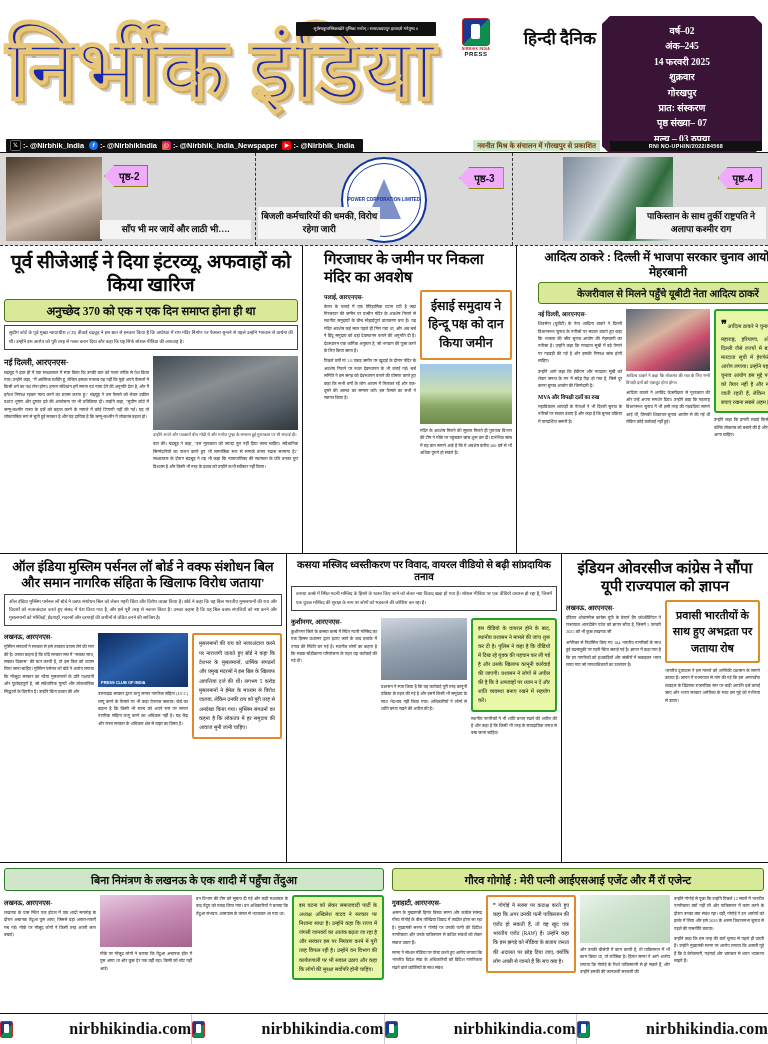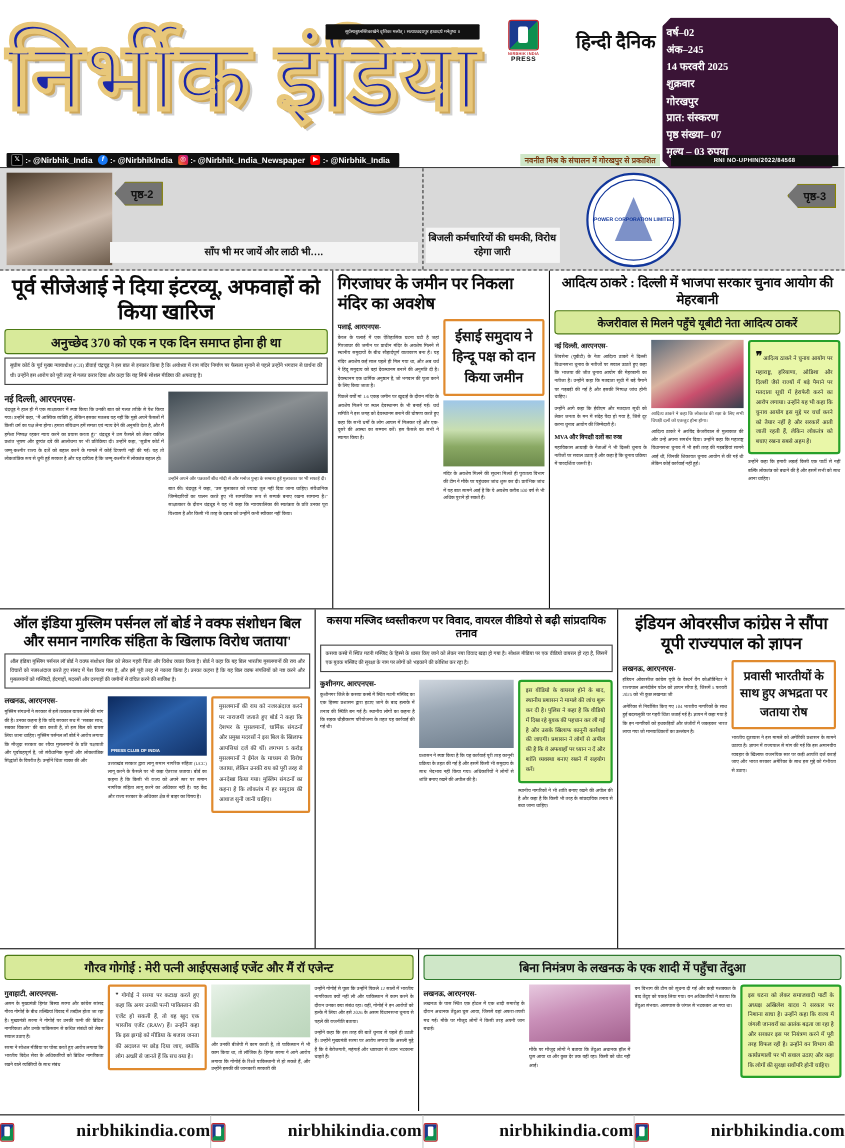--- a/index.html
+++ b/index.html
@@ -42,21 +42,21 @@
     background:#fff;border-radius:2px;
   }
   .press-logo .pl-red{font-size:3.6px;color:#c1272d;font-weight:bold;margin-top:1px;letter-spacing:.2px;}
   .press-logo .pl-press{font-size:6px;font-weight:bold;letter-spacing:.5px;margin-top:0px;}
   .hindi-daily{
     position:absolute;right:172px;top:26px;
     font-family:"Liberation Serif",serif;font-weight:bold;font-size:17px;color:#111;
   }
   .info-box{
     position:absolute;right:6px;top:16px;width:152px;
-    background:#3a1436;color:#fff;
+    background:#3a1436;color:#fff;text-align:center;
     border:2px solid #3a1436;border-radius:3px;padding:6px 2px 5px;
     clip-path:polygon(8px 0,calc(100% - 8px) 0,100% 8px,100% calc(100% - 8px),calc(100% - 8px) 100%,8px 100%,0 calc(100% - 8px),0 8px);
   }
   .info-box div{font-size:9.5px;font-weight:bold;line-height:1.62;font-family:"Liberation Serif",serif;}
   .rni{
     position:absolute;right:6px;top:141px;width:152px;background:#111;color:#fff;
     font-size:5.4px;font-weight:bold;text-align:center;letter-spacing:.3px;padding:2px 0;
   }
   .social-bar{
     position:absolute;left:6px;top:139px;height:13px;display:flex;align-items:center;
@@ -76,21 +76,21 @@
 
   
   .strip{position:relative;height:92px;border-bottom:1px dashed #333;background:#d9d9d9;display:flex;}
   .strip-cell{position:relative;flex:1;border-right:1px dashed #333;display:flex;align-items:stretch;}
   .strip-cell:last-child{border-right:none;}
   .sphoto{width:96px;margin:4px 0 4px 6px;background:#8a8a8a;position:relative;overflow:hidden;}
   .sphoto.p1{background:linear-gradient(160deg,#4a3b2c 0%,#9e8875 35%,#cdbcae 60%,#6b5a4a 100%);}
   .sphoto.p3{background:linear-gradient(120deg,#7d8b9c 0%,#cfd6de 40%,#2e6b3a 70%,#d6dbe2 100%);}
   .arrow-tag{
     position:absolute;top:12px;left:104px;
-    background:#737373;color:#111;font-weight:bold;font-size:10px;
+    background:#f0abfc;color:#111;font-weight:bold;font-size:10px;
     padding:3px 8px 3px 14px;border:1px solid #8a8600;
     clip-path:polygon(10px 0,100% 0,100% 100%,10px 100%,0 50%);
   }
   .strip-cap{
     position:absolute;bottom:6px;left:100px;right:4px;
     background:#f4f4f4;color:#111;font-weight:bold;font-size:9px;text-align:center;
     line-height:1.45;padding:3px 2px;
     font-family:"Liberation Serif",serif;
   }
   .logo-circle{
@@ -243,24 +243,29 @@
     <div class="strip-cell c2">
       <div class="logo-circle">
         <div class="ring"></div>
         <div class="tower"></div>
         <div class="pcl-txt">POWER CORPORATION LIMITED</div>
       </div>
       <div class="arrow-tag" style="left:auto;right:8px;top:14px;">पृष्ठ-3</div>
       <div class="strip-cap" style="left:2px;right:auto;width:118px;">बिजली कर्मचारियों की धमकी, विरोध रहेगा जारी</div>
     </div>
 
+    <div class="strip-cell c3">
+      <div class="sphoto p3"></div>
+      <div class="arrow-tag" style="left:auto;right:6px;top:14px;">पृष्ठ-4</div>
+      <div class="strip-cap" style="left:auto;right:2px;width:126px;">पाकिस्तान के साथ तुर्की राष्ट्रपति ने अलापा कश्मीर राग</div>
+    </div>
   </div>
 
   <div class="section" style="height:307px;">
-    <div class="cols" style="height:307px;">
+    <div class="cols" style="height:307px;gap:17px;">
 
       <div class="col rule-v" style="width:304px;">
         <div class="hl" style="font-size:19px;margin:4px 0 2px;">पूर्व सीजेआई ने दिया इंटरव्यू, अफवाहों को किया खारिज</div>
         <div class="sub-banner">अनुच्छेद 370 को एक न एक दिन समाप्त होना ही था</div>
         <div class="lead-box">सुप्रीम कोर्ट के पूर्व मुख्य न्यायाधीश (CJI) डीवाई चंद्रचूड़ ने इस बात से इनकार किया है कि अयोध्या में राम मंदिर निर्माण पर फैसला सुनाने से पहले उन्होंने भगवान से प्रार्थना की थी। उन्होंने इस आरोप को पूरी तरह से गलत करार दिया और कहा कि यह सिर्फ सोशल मीडिया की अफवाह है।</div>
         <div style="display:flex;gap:4px;">
           <div style="width:145px;">
             <div class="dateline">नई दिल्ली, आरएनएस-</div>
             <div class="body-txt">चंद्रचूड़ ने हाल ही में एक साक्षात्कार में स्पष्ट किया कि उनकी बात को गलत तरीके से पेश किया गया। उन्होंने कहा, "मैं आस्तिक व्यक्ति हूं, लेकिन इसका मतलब यह नहीं कि मुझे अपने फैसलों में किसी धर्म का पक्ष लेना होगा। हमारा संविधान हमें समता एवं न्याय देने की अनुमति देता है, और मैं हमेशा निष्पक्ष रहकर न्याय करने का प्रयास करता हूं।" चंद्रचूड़ ने उस फैसले को लेकर वकील प्रशांत भूषण और दुष्यंत दवे की आलोचना पर भी प्रतिक्रिया दी। उन्होंने कहा, "सुप्रीम कोर्ट में जम्मू-कश्मीर राज्य के दर्जे को बहाल करने के मामले में कोई टिप्पणी नहीं की गई। यह तो लोकतांत्रिक रूप से चुनी हुई सरकार है और यह दायित्व है कि जम्मू-कश्मीर में लोकतंत्र बहाल हो।</div>
           </div>
@@ -373,20 +378,40 @@
           </div>
         </div>
       </div>
 
     </div>
   </div>
 
   <div class="section" style="height:147px;border-bottom:none;">
     <div class="cols" style="height:147px;">
 
+      <div class="col" style="width:386px;">
+        <div class="sub-banner" style="font-size:11px;margin:5px 0 4px;background:#cfe7c8;border-color:#2f7a2f;">बिना निमंत्रण के लखनऊ के एक शादी में पहुँचा तेंदुआ</div>
+        <div style="display:flex;gap:4px;">
+          <div style="width:92px;">
+            <div class="dateline" style="font-size:6.5px;">लखनऊ, आरएनएस-</div>
+            <div class="body-txt">लखनऊ के पास स्थित एक होटल में एक शादी समारोह के दौरान अचानक तेंदुआ घुस आया, जिससे वहां अफरा-तफरी मच गई। मौके पर मौजूद लोगों ने किसी तरह अपनी जान बचाई।</div>
+          </div>
+          <div style="width:92px;">
+            <div class="photo ph-hotel" style="height:52px;"></div>
+            <div class="body-txt" style="margin-top:3px;">मौके पर मौजूद लोगों ने बताया कि तेंदुआ अचानक हॉल में घुस आया था और कुछ देर तक वहीं रहा। किसी को चोट नहीं आई।</div>
+          </div>
+          <div style="width:92px;">
+            <div class="body-txt">वन विभाग की टीम को सूचना दी गई और कड़ी मशक्कत के बाद तेंदुए को पकड़ लिया गया। वन अधिकारियों ने बताया कि तेंदुआ संभवत: आसपास के जंगल से भटककर आ गया था।</div>
+          </div>
+          <div style="width:92px;">
+            <div class="quote-box">इस घटना को लेकर समाजवादी पार्टी के अध्यक्ष अखिलेश यादव ने सरकार पर निशाना साधा है। उन्होंने कहा कि राज्य में जंगली जानवरों का आतंक बढ़ता जा रहा है और सरकार इस पर नियंत्रण करने में पूरी तरह विफल रही है। उन्होंने वन विभाग की कार्यप्रणाली पर भी सवाल उठाए और कहा कि लोगों की सुरक्षा सर्वोपरि होनी चाहिए।</div>
+          </div>
+        </div>
+      </div>
+
       <div class="col rule-v" style="width:382px;">
         <div class="sub-banner" style="font-size:11px;margin:5px 0 4px;">गौरव गोगोई : मेरी पत्नी आईएसआई एजेंट और मैं रॉ एजेन्ट</div>
         <div style="display:flex;gap:4px;">
           <div style="width:90px;">
             <div class="dateline" style="font-size:6.5px;">गुवाहाटी, आरएनएस-</div>
             <div class="body-txt">असम के मुख्यमंत्री हिमंत बिस्वा सरमा और कांग्रेस सांसद गौरव गोगोई के बीच तल्खियां विवाद में तब्दील होता जा रहा है। मुख्यमंत्री सरमा ने गोगोई पर उनकी पत्नी की ब्रिटिश नागरिकता और उनके पाकिस्तान से कथित संबंधों को लेकर सवाल उठाए हैं।</div>
             <div class="body-txt" style="margin-top:3px;">सरमा ने सोशल मीडिया पर पोस्ट करते हुए आरोप लगाया कि भारतीय विदेश सेवा के अधिकारियों को ब्रिटिश नागरिकता रखने वाले व्यक्तियों के साथ संबंध</div>
           </div>
           <div style="width:90px;">
             <div class="orange-box">
@@ -398,40 +423,20 @@
             <div class="photo ph-gogoi" style="height:48px;"></div>
             <div class="body-txt" style="margin-top:3px;">और उनकी बीजेपी में काम करती है, तो पाकिस्तान में भी काम किया था, तो लॉजिक है। हिमंत सरमा ने आगे आरोप लगाया कि गोगोई के रिश्ते पाकिस्तानी से हो सकते हैं, और उन्होंने इसकी की जानकारी सरकारी की</div>
           </div>
           <div style="width:90px;">
             <div class="body-txt">उन्होंने गोगोई से पूछा कि उन्होंने पिछले 12 सालों में भारतीय नागरिकता क्यों नहीं ली और पाकिस्तान में काम करने के दौरान उनका क्या संबंध रहा। वहीं, गोगोई ने इन आरोपों को हल्के में लिया और इसे 2026 के असम विधानसभा चुनाव से पहले की राजनीति बताया।</div>
             <div class="body-txt" style="margin-top:3px;">उन्होंने कहा कि इस तरह की बातें चुनाव से पहले ही उठती हैं। उन्होंने मुख्यमंत्री सरमा पर आरोप लगाया कि असली मुद्दे हैं कि वे बेरोजगारी, महंगाई और भ्रष्टाचार से ध्यान भटकाना चाहते हैं।</div>
           </div>
         </div>
       </div>
 
-      <div class="col" style="width:386px;">
-        <div class="sub-banner" style="font-size:11px;margin:5px 0 4px;background:#cfe7c8;border-color:#2f7a2f;">बिना निमंत्रण के लखनऊ के एक शादी में पहुँचा तेंदुआ</div>
-        <div style="display:flex;gap:4px;">
-          <div style="width:92px;">
-            <div class="dateline" style="font-size:6.5px;">लखनऊ, आरएनएस-</div>
-            <div class="body-txt">लखनऊ के पास स्थित एक होटल में एक शादी समारोह के दौरान अचानक तेंदुआ घुस आया, जिससे वहां अफरा-तफरी मच गई। मौके पर मौजूद लोगों ने किसी तरह अपनी जान बचाई।</div>
-          </div>
-          <div style="width:92px;">
-            <div class="photo ph-hotel" style="height:52px;"></div>
-            <div class="body-txt" style="margin-top:3px;">मौके पर मौजूद लोगों ने बताया कि तेंदुआ अचानक हॉल में घुस आया था और कुछ देर तक वहीं रहा। किसी को चोट नहीं आई।</div>
-          </div>
-          <div style="width:92px;">
-            <div class="body-txt">वन विभाग की टीम को सूचना दी गई और कड़ी मशक्कत के बाद तेंदुए को पकड़ लिया गया। वन अधिकारियों ने बताया कि तेंदुआ संभवत: आसपास के जंगल से भटककर आ गया था।</div>
-          </div>
-          <div style="width:92px;">
-            <div class="quote-box">इस घटना को लेकर समाजवादी पार्टी के अध्यक्ष अखिलेश यादव ने सरकार पर निशाना साधा है। उन्होंने कहा कि राज्य में जंगली जानवरों का आतंक बढ़ता जा रहा है और सरकार इस पर नियंत्रण करने में पूरी तरह विफल रही है। उन्होंने वन विभाग की कार्यप्रणाली पर भी सवाल उठाए और कहा कि लोगों की सुरक्षा सर्वोपरि होनी चाहिए।</div>
-          </div>
-        </div>
-      </div>
-
     </div>
   </div>
 
   <div class="footer">
     <div class="fcell">
       <span class="fmark"></span>
       <span class="furl">nirbhikindia.com</span>
     </div>
     <div class="fcell">
       <span class="fmark"></span>

